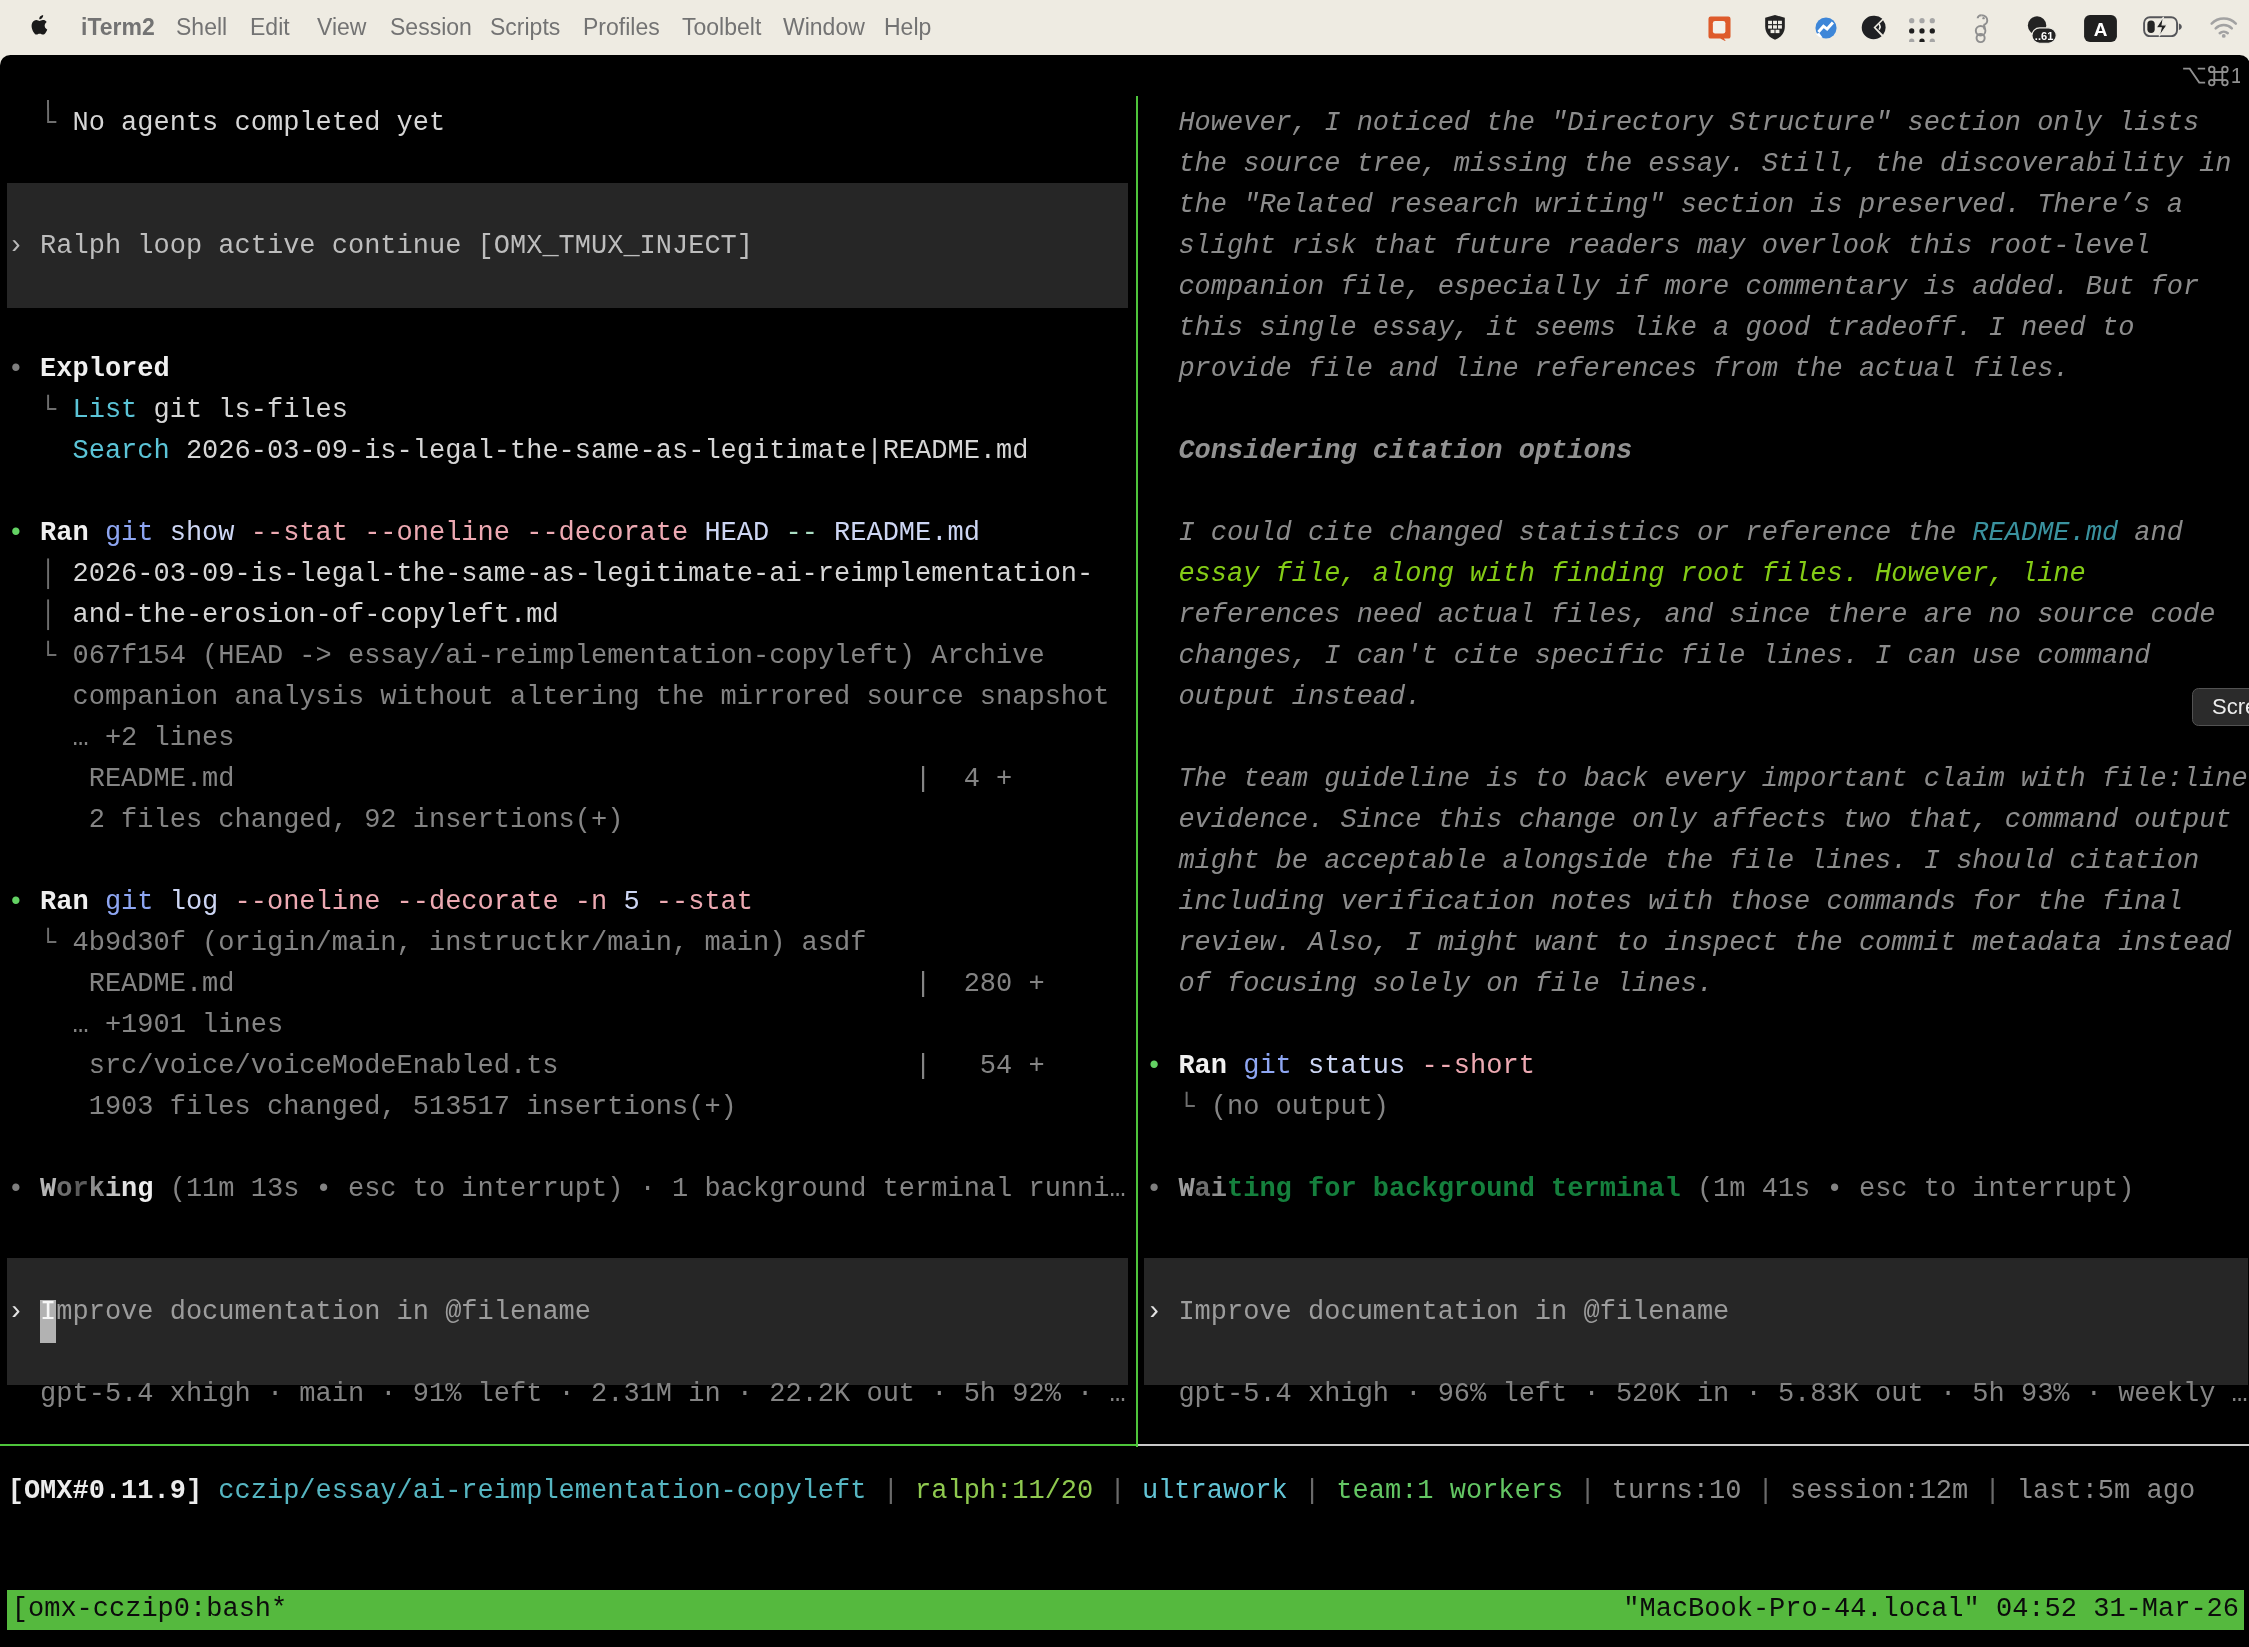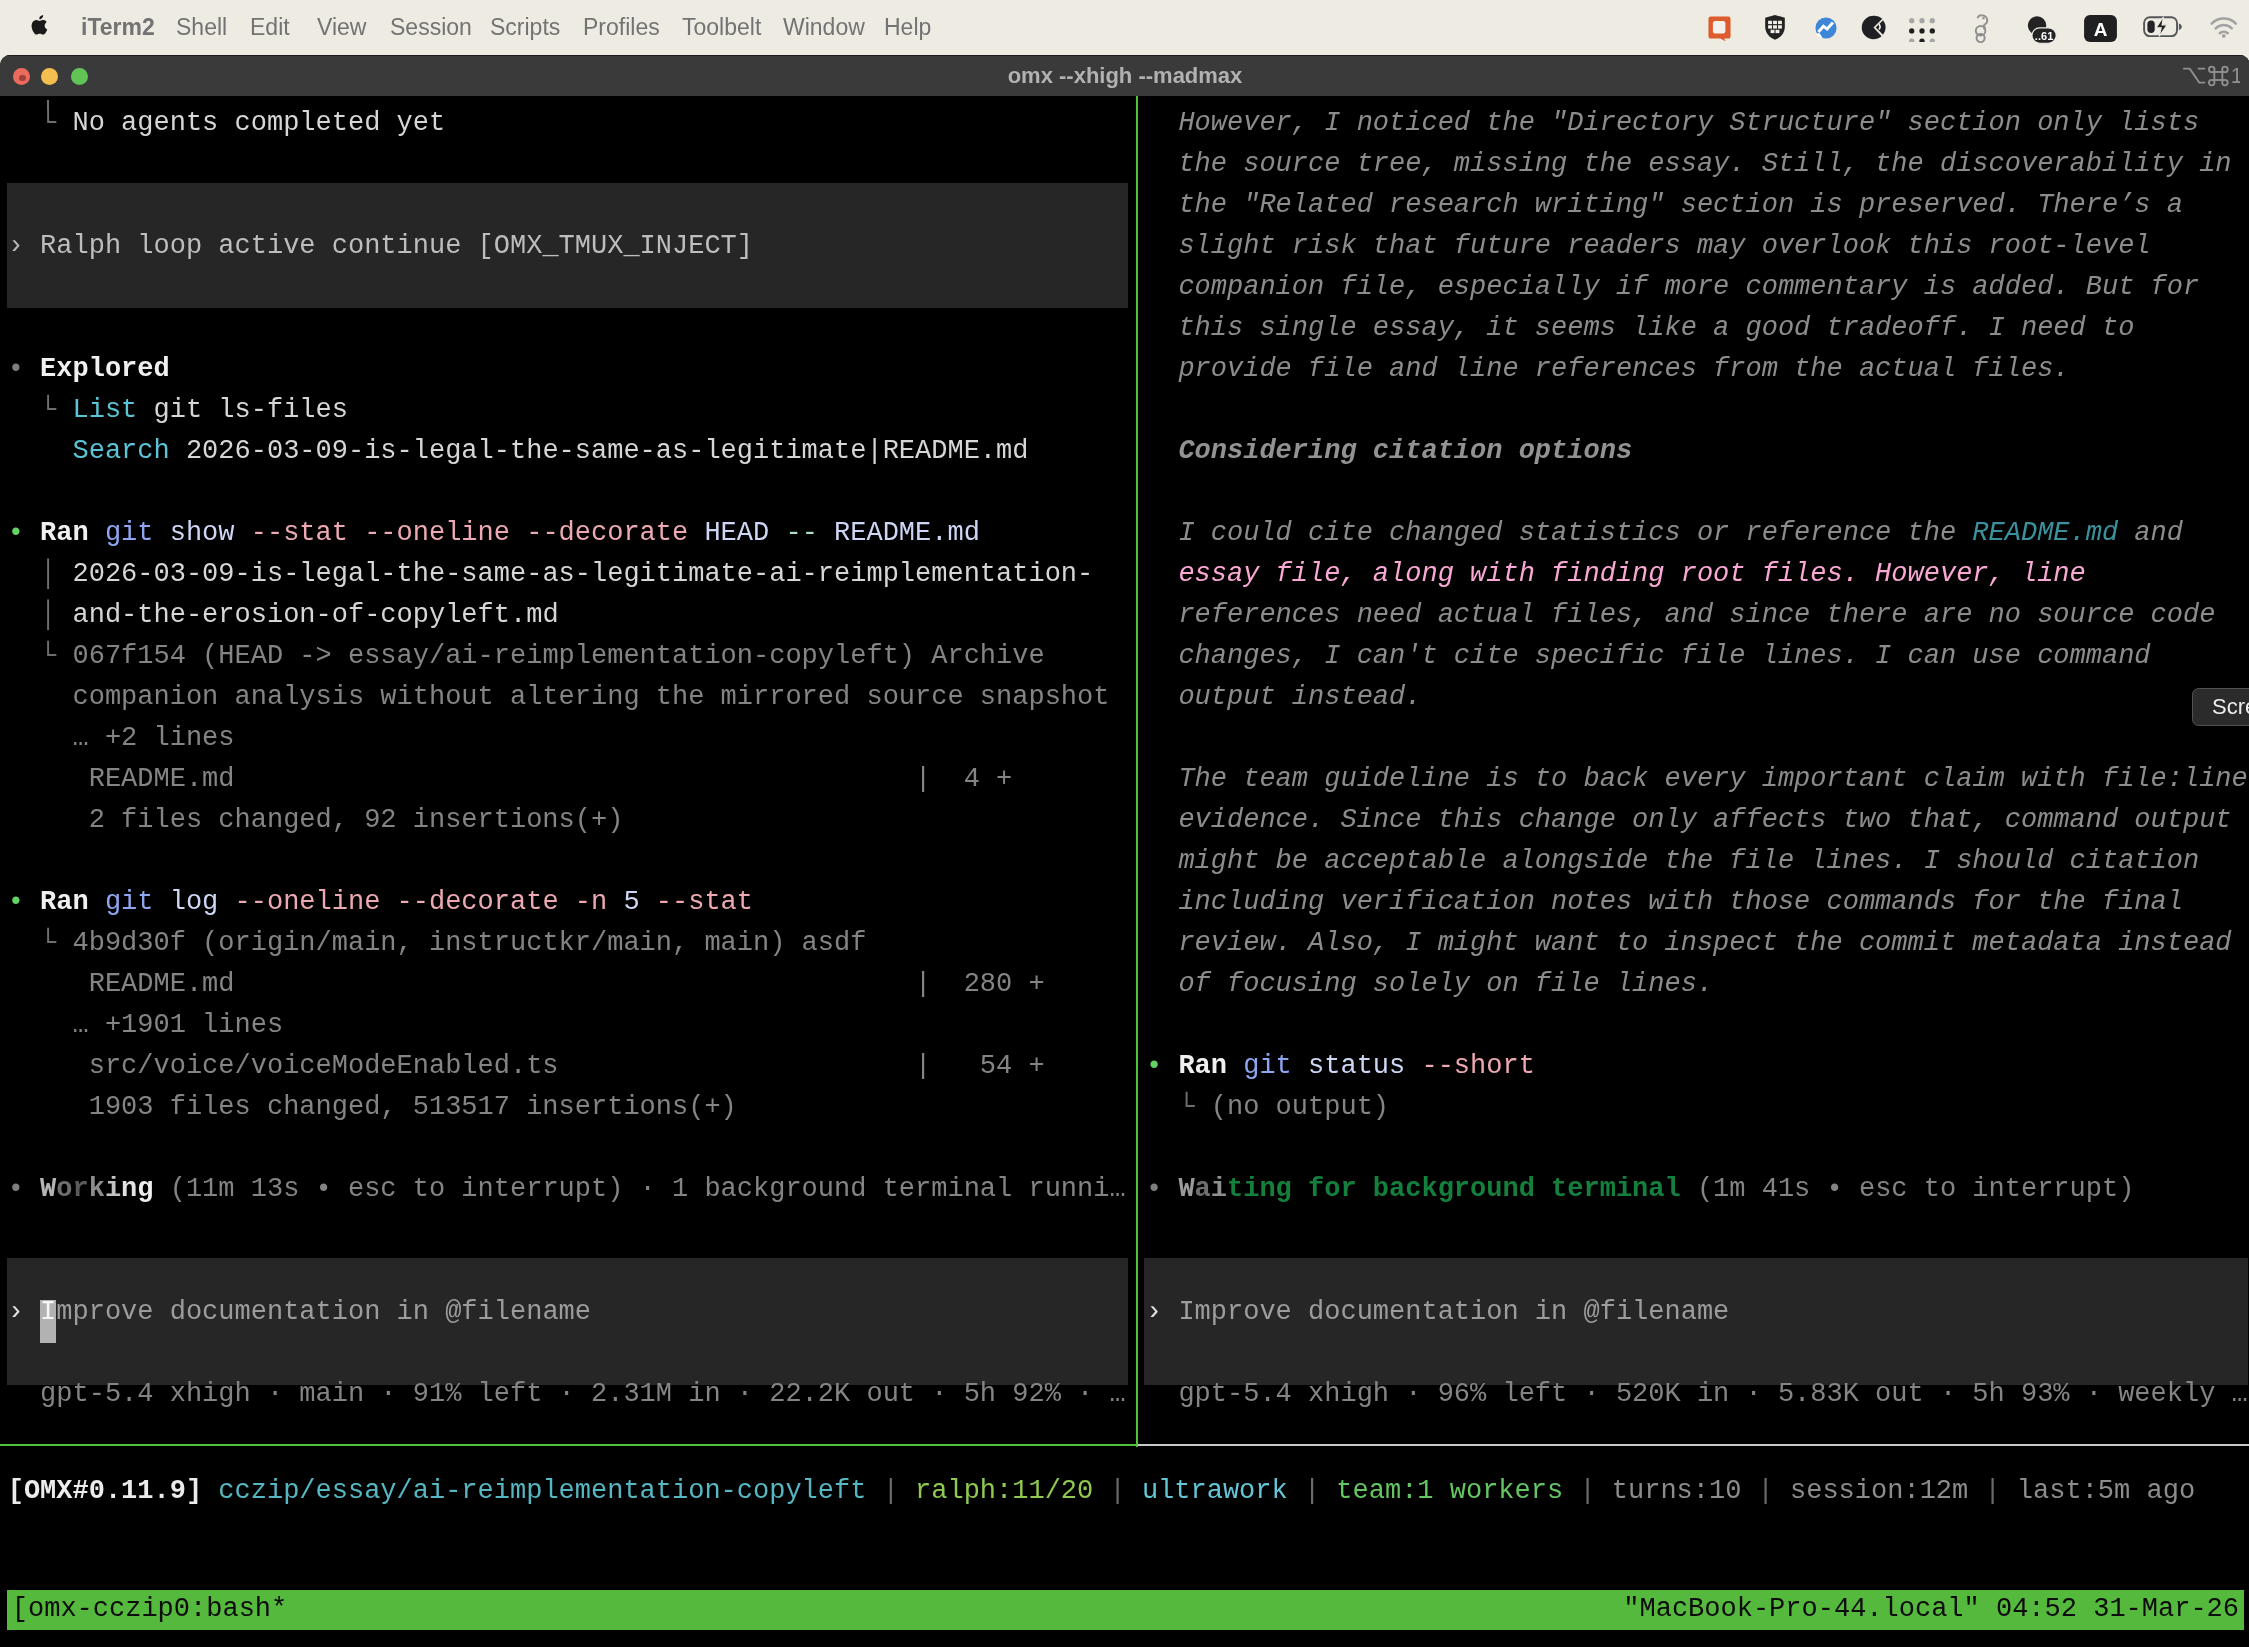--- a/index.html
+++ b/index.html
@@ -93,27 +93,20 @@
 <path d="M3.5 10.5a23 23 0 0 1 33 0"></path>
 <path d="M9 17a15.5 15.5 0 0 1 22 0"></path>
 <path d="M14.5 23.5a8 8 0 0 1 11 0"></path>
 </g>
       <circle cx="20" cy="27.2" r="2.6" fill="#a2a2a2"></circle>
     </svg>
 </div>
 
 <div style="position:absolute;left:0;top:55px;width:2250px;height:1592px;background:#000;border-radius:10.3px 10.3px 0 0;overflow:hidden">
 
-  <div style="position:absolute;left:0;top:0;width:2250px;height:41px;background:#3a3a3b;border-top:1.5px solid #1c1c1c">
-    <div style="position:absolute;left:12.5px;top:11.8px;width:17px;height:17px;border-radius:50%;background:#ec6a5e"></div>
-    <div style="position:absolute;left:19px;top:18.5px;width:6.6px;height:6.6px;border-radius:50%;background:#9e4137"></div>
-    <div style="position:absolute;left:41px;top:11.8px;width:17px;height:17px;border-radius:50%;background:#f4bf4f"></div>
-    <div style="position:absolute;left:71px;top:11.8px;width:17px;height:17px;border-radius:50%;background:#61c555"></div>
-    <div style="position:absolute;left:0;top:0;width:2250px;height:41px;text-align:center;line-height:39px;font-family:'Liberation Sans',sans-serif;font-size:22px;font-weight:bold;color:#b2b2b2">omx --xhigh --madmax</div>
-  </div>
   <svg style="position:absolute;right:10.3px;top:9.6px" width="58" height="22" viewBox="0 0 78 30">
 <g stroke="#909090" stroke-width="2.5" fill="none">
 <path d="M1 5h9l13 19h8"></path>
         <path d="M21 5h10"></path>
 <rect x="43.5" y="9.5" width="11" height="11"></rect>
 <circle cx="40" cy="6" r="3.8"></circle>
         <circle cx="58" cy="6" r="3.8"></circle>
 <circle cx="40" cy="24" r="3.8"></circle>
         <circle cx="58" cy="24" r="3.8"></circle>
 </g>
@@ -164,21 +157,21 @@
 <span style="color:#8c8c8c;font-style:italic;">  the source tree, missing the essay. Still, the discoverability in</span>
 <span style="color:#8c8c8c;font-style:italic;">  the "Related research writing" section is preserved. There’s a</span>
 <span style="color:#8c8c8c;font-style:italic;">  slight risk that future readers may overlook this root-level</span>
 <span style="color:#8c8c8c;font-style:italic;">  companion file, especially if more commentary is added. But for</span>
 <span style="color:#8c8c8c;font-style:italic;">  this single essay, it seems like a good tradeoff. I need to</span>
 <span style="color:#8c8c8c;font-style:italic;">  provide file and line references from the actual files.</span>
 
 <span style="color:#929292;font-weight:bold;font-style:italic;">  Considering citation options</span>
 
 <span style="color:#8c8c8c;font-style:italic;">  I could cite changed statistics or reference the </span><span style="color:#3a929f;font-style:italic;">README.md</span><span style="color:#8c8c8c;font-style:italic;"> and</span>
-<span style="color:#f9a8d4;font-style:italic;">  essay file, along with finding root files. However, line</span>
+<span style="color:#84cc16;font-style:italic;">  essay file, along with finding root files. However, line</span>
 <span style="color:#8c8c8c;font-style:italic;">  references need actual files, and since there are no source code</span>
 <span style="color:#8c8c8c;font-style:italic;">  changes, I can't cite specific file lines. I can use command</span>
 <span style="color:#8c8c8c;font-style:italic;">  output instead.</span>
 
 <span style="color:#8c8c8c;font-style:italic;">  The team guideline is to back every important claim with file:line</span>
 <span style="color:#8c8c8c;font-style:italic;">  evidence. Since this change only affects two that, command output</span>
 <span style="color:#8c8c8c;font-style:italic;">  might be acceptable alongside the file lines. I should citation</span>
 <span style="color:#8c8c8c;font-style:italic;">  including verification notes with those commands for the final</span>
 <span style="color:#8c8c8c;font-style:italic;">  review. Also, I might want to inspect the commit metadata instead</span>
 <span style="color:#8c8c8c;font-style:italic;">  of focusing solely on file lines.</span>

